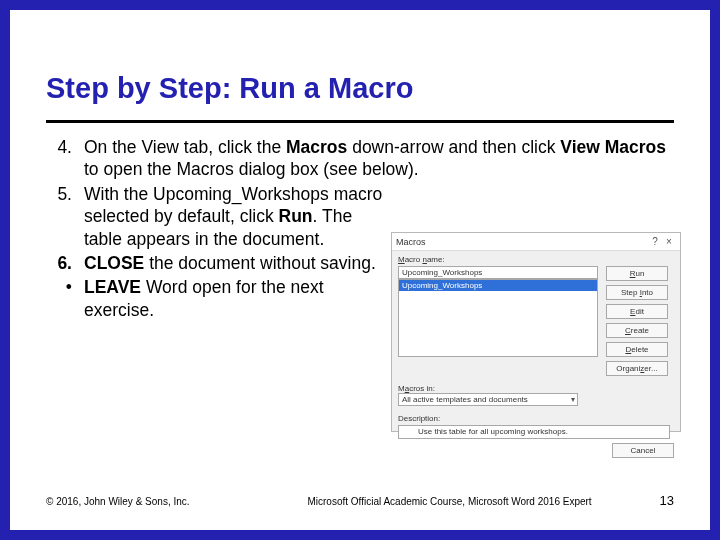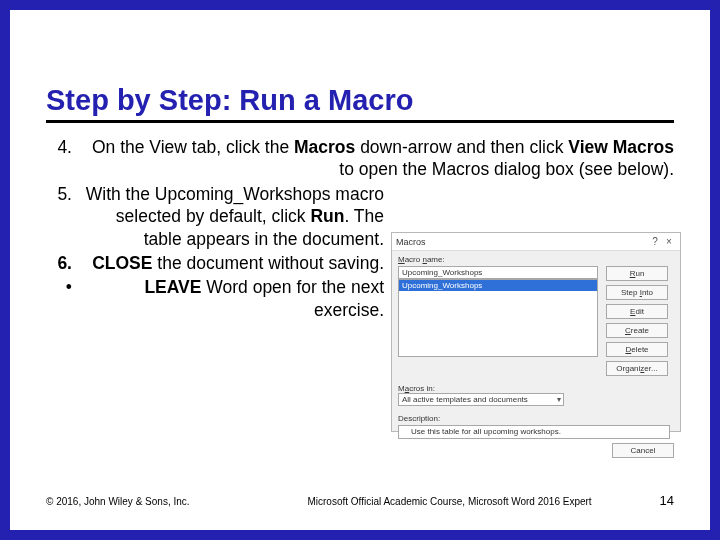--- a/index.html
+++ b/index.html
@@ -19,42 +19,41 @@
     background: #ffffff;
   }
   .title {
     position: absolute;
     top: 62px;
     left: 36px;
     font-size: 29px;
     font-weight: 700;
     color: #2421b1;
     font-family: "Segoe UI", "Trebuchet MS", sans-serif;
-    margin-top: 12px;
   }
   .title-rule {
     position: absolute;
     top: 110px;
     left: 36px;
     width: 628px;
     height: 3px;
     background: #000;
   }
   .content {
     position: absolute;
     top: 126px;
     left: 36px;
     width: 628px;
     font-size: 17.5px;
     line-height: 1.28;
     color: #000;
   }
   .li { display: flex; margin-bottom: 2px; }
   .num { width: 38px; flex-shrink: 0; text-align: right; padding-right: 12px; }
-  .txt { flex: 1; text-align: right; }
+  .txt { flex: 1; }
   .txt.narrow { max-width: 300px; }
   .b { font-weight: 700; }
   .footer {
     position: absolute;
     bottom: 22px;
     left: 36px;
     width: 628px;
     font-size: 10px;
     color: #000;
     display: flex;
@@ -121,29 +120,29 @@
     border: 1px solid #a8a8a8;
     background: #f8f8f8;
     font-size: 8px;
     text-align: center;
     line-height: 13px;
     cursor: pointer;
   }
   .dbtn .u { text-decoration: underline; }
   .dlg-lowlabel { font-size: 8px; margin-top: 8px; }
   .dlg-drop {
-    width: 166px; height: 13px; border: 1px solid #a8a8a8; background: #fff;
+    width: 180px; height: 13px; border: 1px solid #a8a8a8; background: #fff;
     font-size: 8px; padding: 0 3px; line-height: 11px; position: relative;
   }
   .dlg-drop::after {
     content: "▾"; position: absolute; right: 2px; top: 0; font-size: 8px; color: #555;
   }
   .dlg-desc {
     width: 272px; height: 14px; border: 1px solid #a8a8a8; background: #fff;
-    font-size: 8px; padding: 1px 12px; margin-top: 2px;
+    font-size: 8px; padding: 1px 19px; margin-top: 2px;
   }
   .dlg-footer { display: flex; justify-content: flex-end; margin-top: 4px; }
 </style>
 </head>
 <body>
 
 <div class="slide">
 
   <div class="title">Step by Step: Run a Macro</div>
   <div class="title-rule"></div>
@@ -212,16 +211,16 @@
       <div class="dlg-desc">Use this table for all upcoming workshops.</div>
       <div class="dlg-footer">
         <div class="dbtn">Cancel</div>
       </div>
     </div>
   </div>
 
   <div class="footer">
     <span class="fl">© 2016, John Wiley &amp; Sons, Inc.</span>
     <span class="fc">Microsoft Official Academic Course, Microsoft Word 2016 Expert</span>
-    <span class="fr">14</span>
+    <span class="fr">13</span>
   </div>
 
 </div>
 
 </body></html>

